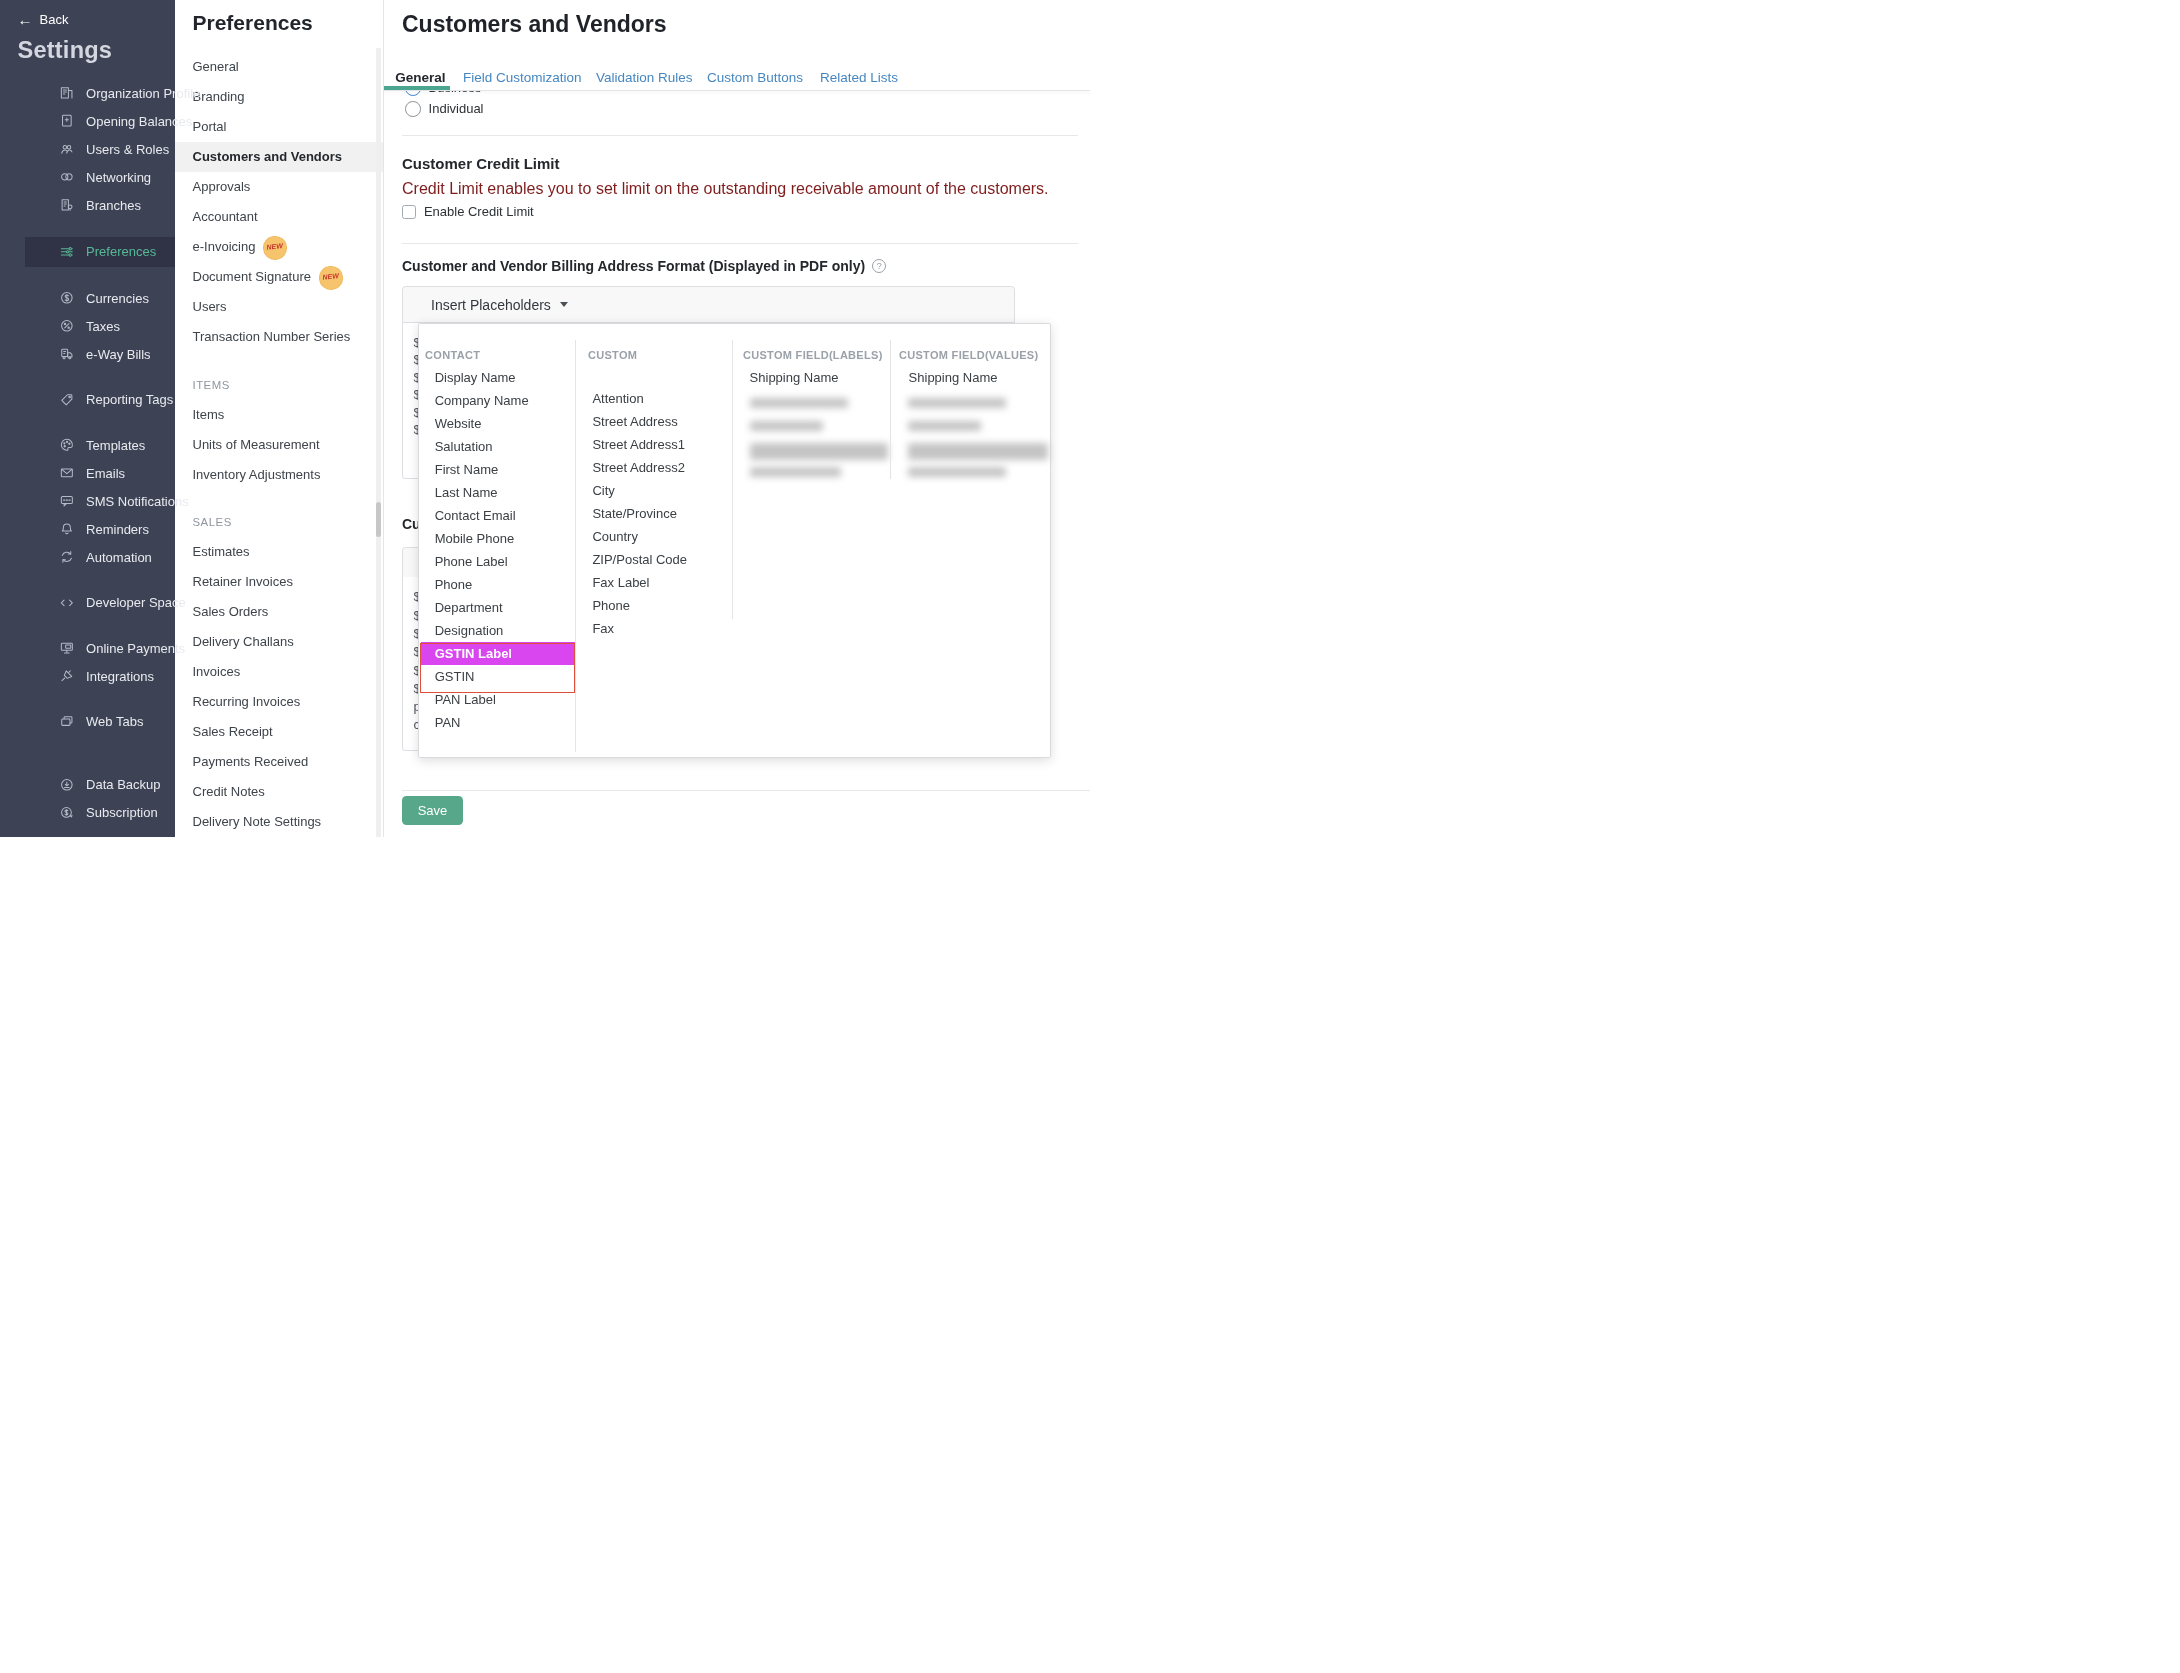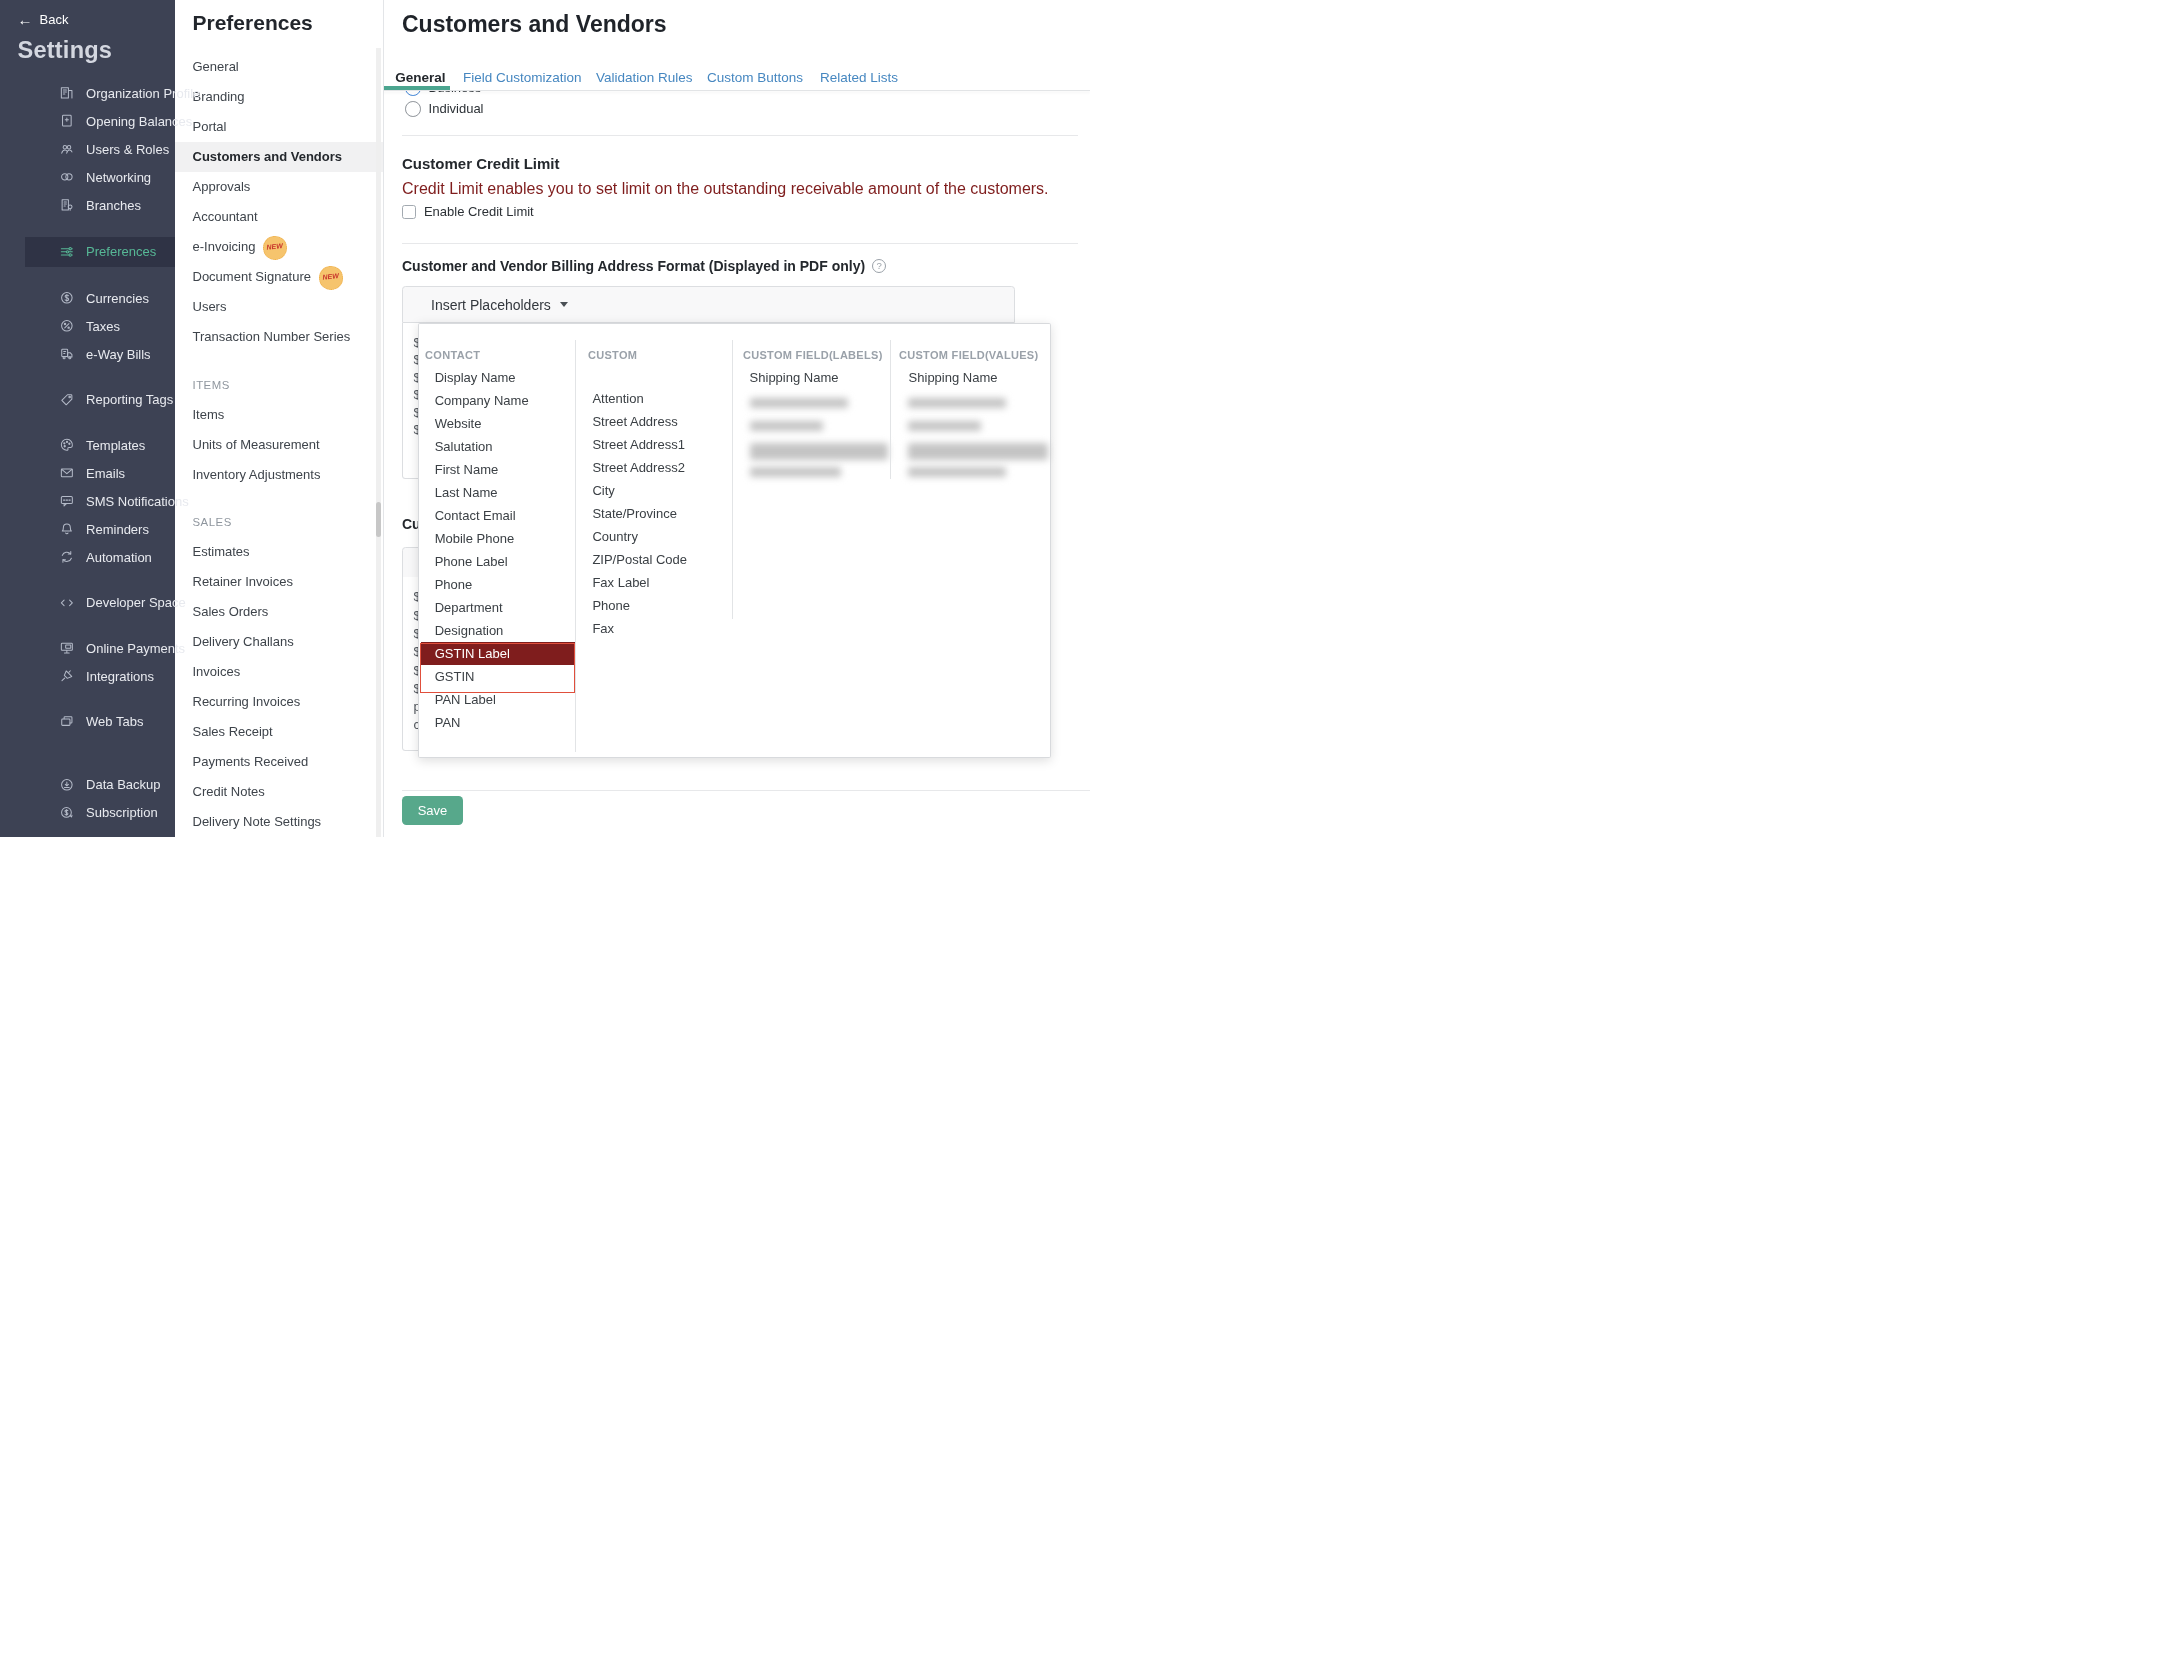--- a/index.html
+++ b/index.html
@@ -102,21 +102,21 @@
   .ph-list { position:absolute; top:42px; list-style:none; }
   #list-contact { left:1.7px; width:154px; }
   #list-contact li { padding-left:14px; }
   #list-address { left:162px; width:140px;margin-top:21px; }
   #list-address li { padding-left:11.4px; }
   #list-cf-labels { left:321px; width:148px; }
   #list-cf-labels li { padding-left:9.6px; }
   #list-cf-values { left:480px; width:148px; }
   #list-cf-values li { padding-left:9.6px; }
   .ph-list li { height:23px; line-height:23px; font-size:13px; color:#3b4045; cursor:pointer; white-space:nowrap; }
-  .ph-list li.hl { background:#7f1d1d; color:#fff; }
+  .ph-list li.hl { background:#d946ef; color:#fff;font-weight:bold; }
   #red-outline { position:absolute; left:0.9px; top:319px; width:155px; height:50px;
     border:1.7px solid #e04f3c; pointer-events:none; z-index:5; }
   .vdiv { position:absolute; width:0.9px; background:#e2e4e6; }
   #vdiv-1 { left:156px; top:15.7px; height:412px; }
   #vdiv-2 { left:313px; top:15.7px; height:279px; }
   #vdiv-3 { left:471px; top:15.7px; height:139px; }
   .redacted { position:absolute; background:#c4c4c4; filter:blur(3.5px); border-radius:2.6px; height:9.6px; }
   .redacted.tall { height:16.6px; }
   #cf-labels-blur .redacted { left:331px; }
   #cf-values-blur .redacted { left:489px; }

